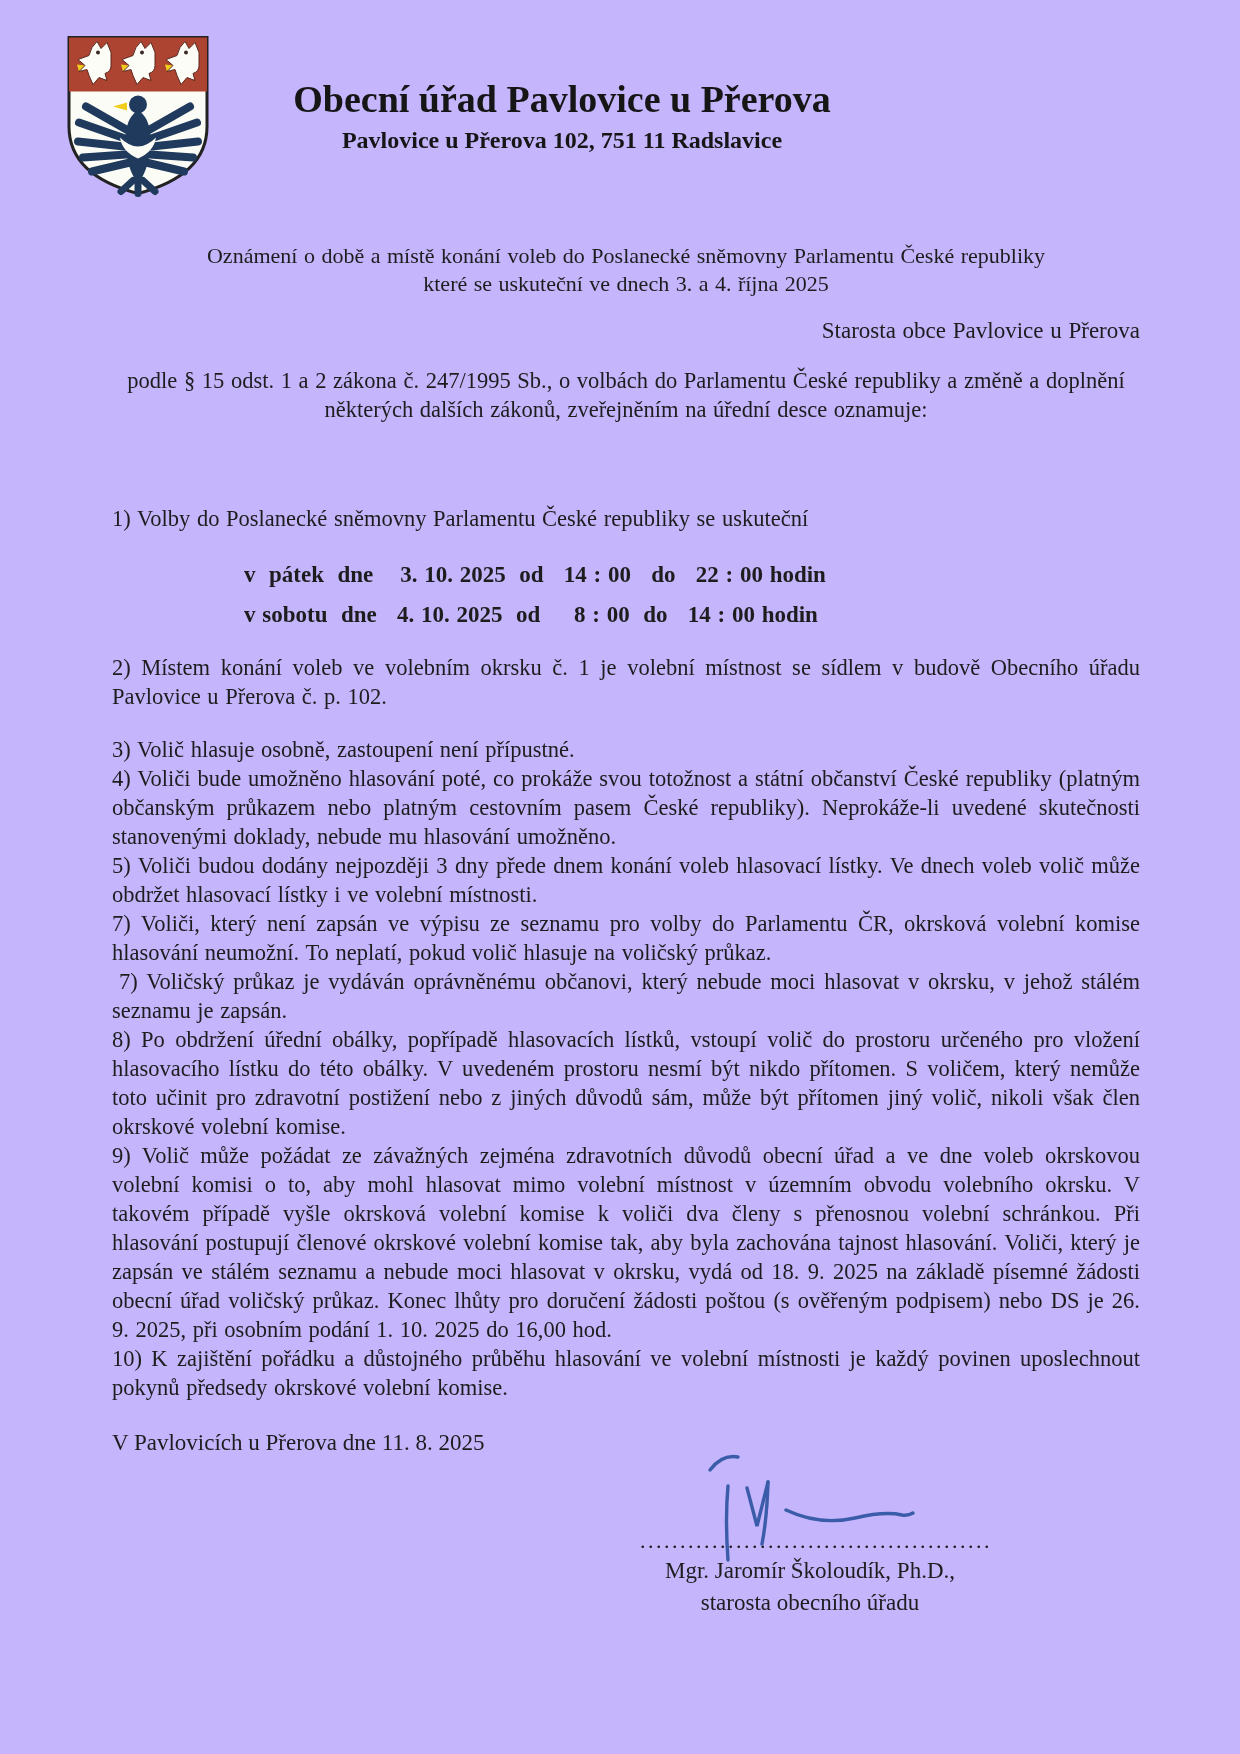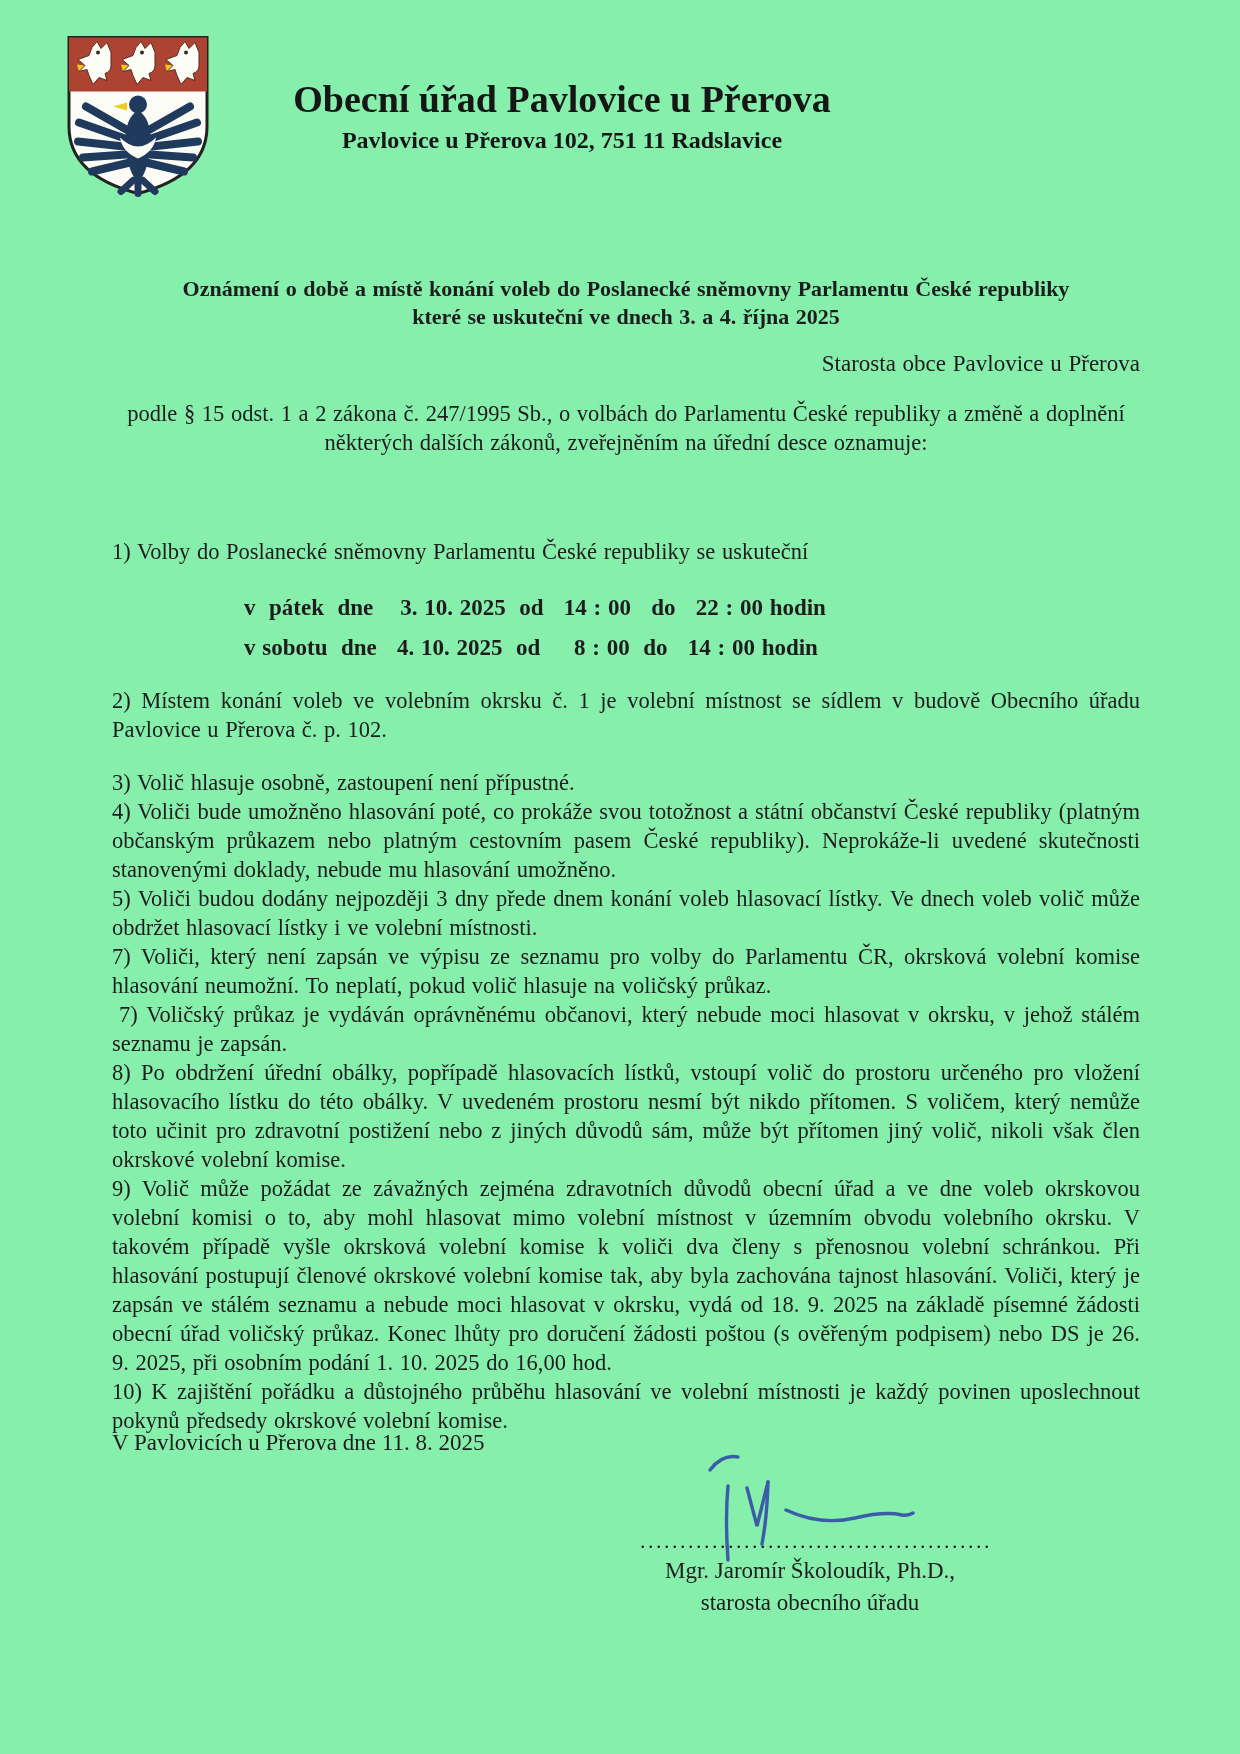--- a/index.html
+++ b/index.html
@@ -1,35 +1,35 @@
 <!DOCTYPE html>
 <html><head>
 <meta charset="utf-8">
 <style>
   html,body{margin:0;padding:0;background:#ffffff;}
   .page{
     position:relative;
     width:1240px;height:1754px;
     margin:0 auto;
-    background:#86efac;
+    background:#c4b5fd;
     font-family:"Liberation Serif", serif;
     color:#1d1d1d;
     overflow:hidden;
   }
   
   .crest{position:absolute;left:64px;top:34px;width:148px;height:163px;}
   .letterhead{position:absolute;left:242px;top:78px;width:640px;text-align:center;}
   .office{font-size:38px;font-weight:bold;line-height:42px;color:#161616;}
   .addr{font-size:24px;font-weight:bold;margin-top:7px;color:#161616;}
   
   .content{
     position:absolute;left:112px;top:242px;width:1028px;
     font-size:22.5px;line-height:29px;word-spacing:1px;
   }
-  .title{text-align:center;font-weight:bold;font-size:22px;line-height:28px;margin-top:33px;}
+  .title{text-align:center;font-weight:normal;font-size:22px;line-height:28px;}
   .issuer{text-align:right;margin-top:18px;font-size:23px;line-height:29px;}
   .preamble{text-align:center;margin-top:21px;line-height:29px;}
   .item1{margin:80px 0 0 0;}
   .sched{font-weight:bold;font-size:23px;white-space:pre;margin-left:132px;line-height:40px;}
   .sched-first{margin-top:22px;}
   .para{margin:0;text-align:justify;}
   .para-first{margin-top:18px;margin-bottom:24px;}
   .para-indent{text-indent:7px;}
   
   .place-date{position:absolute;left:112px;top:1430px;font-size:23px;}

